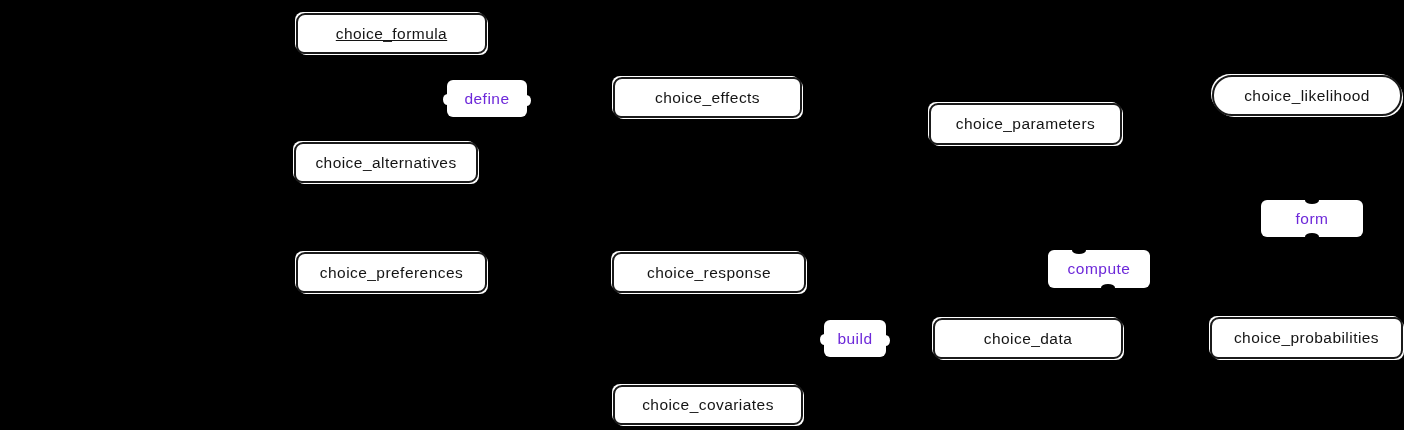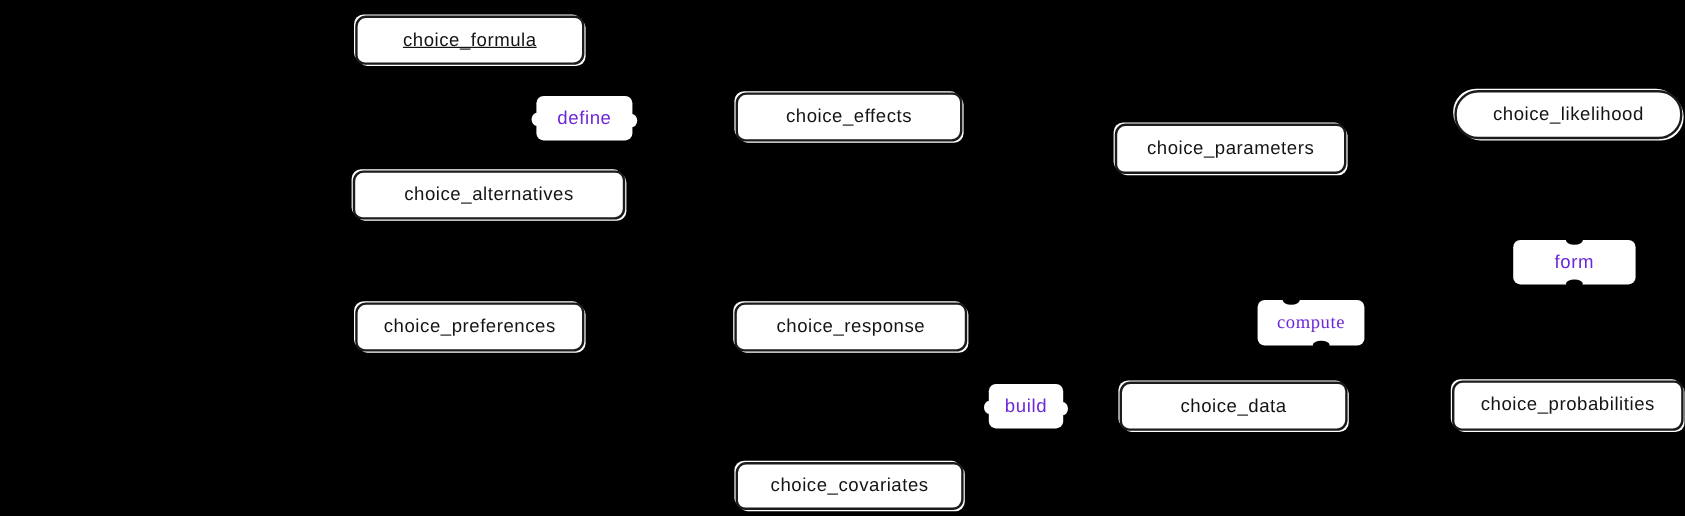--- a/index.html
+++ b/index.html
@@ -59,32 +59,32 @@
   .chip-v::after  { bottom: -3px; left: calc(50% - 7px); width: 14px; height: 7px; background: #000000; }
   
   .chip-d::before { top: -3px; left: 24%; width: 14px; height: 7px; background: #000000; }
   .chip-d::after  { bottom: -3px; left: 52%; width: 14px; height: 7px; background: #000000; }
 
   
   #n-formula      { left: 296px;  top: 13px;  width: 191px; height: 41px; text-decoration: underline; }
   #n-effects      { left: 613px;  top: 77px;  width: 189px; height: 41px; }
   #n-parameters   { left: 929px;  top: 76px;  width: 193px; height: 42px; margin-top: 27px; }
   #n-likelihood   { left: 1212px; top: 75px;  width: 190px; height: 41px; border-radius: 20px; }
-  #n-alternatives { left: 294px;  top: 142px; width: 227px; height: 41px; }
+  #n-alternatives { left: 294px;  top: 142px; width: 184px; height: 41px; }
   #n-identifiers  { left: 3px;    top: 252px; width: 189px; height: 41px; }
   #n-preferences  { left: 296px;  top: 252px; width: 191px; height: 41px; }
   #n-response     { left: 612px;  top: 252px; width: 194px; height: 41px; }
   #n-data         { left: 933px;  top: 318px; width: 190px; height: 41px; }
   #n-probabilities{ left: 1210px; top: 317px; width: 193px; height: 42px; }
   #n-covariates   { left: 613px;  top: 385px; width: 190px; height: 40px; }
 
   
   #l-define  { left: 447px;  top: 80px;  width: 80px; height: 37px; }
   #l-form    { left: 1261px; top: 200px; width: 102px; height: 37px; }
-  #l-compute { left: 1048px; top: 250px; width: 89px; height: 38px; font-family: Liberation Serif, serif; }
+  #l-compute { left: 1048px; top: 250px; width: 102px; height: 38px; }
   #l-build   { left: 824px;  top: 320px; width: 62px; height: 37px; }
 </style>
 </head>
 <body>
 
 <div id="canvas">
 
   <div class="node" id="n-formula">choice_formula</div>
   <div class="node" id="n-effects">choice_effects</div>
   <div class="node" id="n-parameters">choice_parameters</div>

